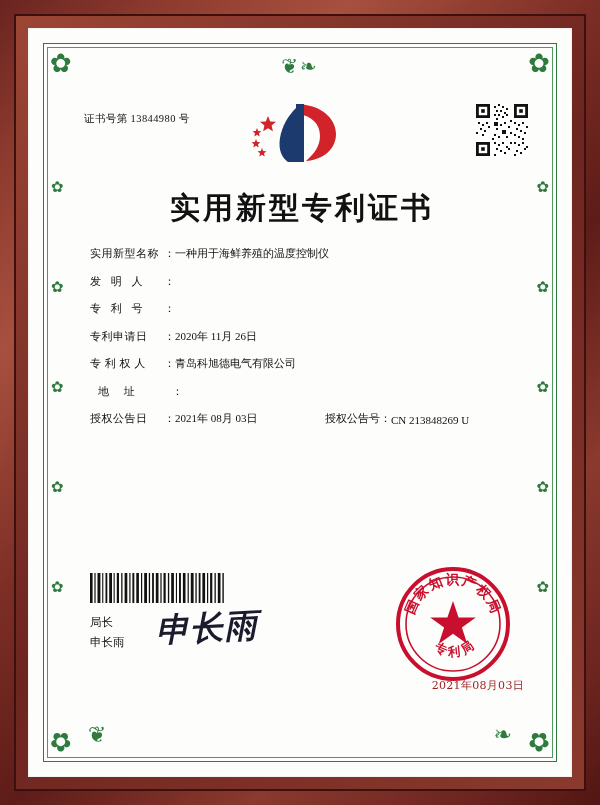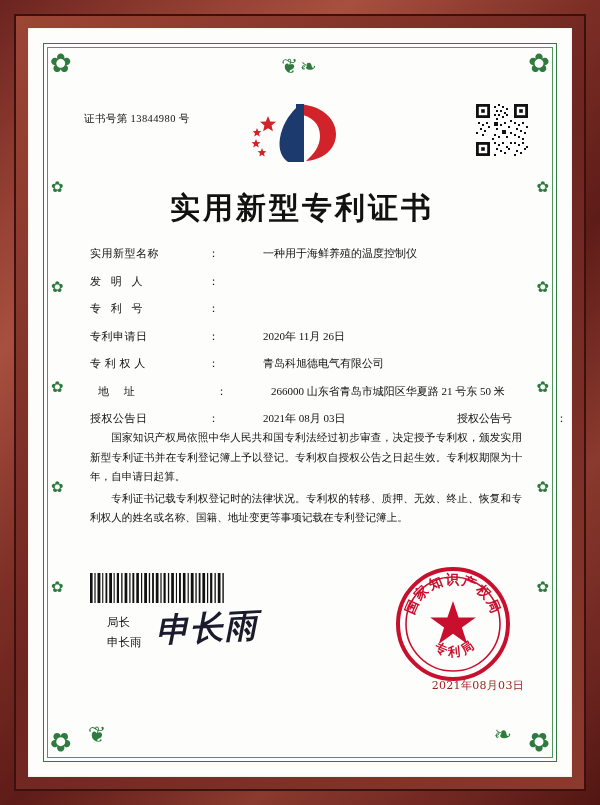--- a/index.html
+++ b/index.html
@@ -90,21 +90,21 @@
     font-size:30px; font-weight:bold; color:#111;
     letter-spacing:3px;
     font-family:"DejaVu Serif", serif;
   }
 
   
   .fields {
     position:absolute; left:62px; top:218px; right:48px;
     font-size:11px; color:#111;
   }
-  .row { display:flex; align-items:flex-start; margin-bottom:12.5px;gap:44px; }
+  .row { display:flex; align-items:flex-end; margin-bottom:12.5px; }
   .row .lbl {
     width:74px; flex:0 0 74px;
     letter-spacing:0.5px; white-space:nowrap;
   }
   .row .lbl.spread { letter-spacing:6px;margin-left:8px; }
   .row .lbl.spread2 { letter-spacing:3.5px; }
   .row .colon { flex:0 0 10px; }
   .row .val { flex:1 1 auto; }
 
   
@@ -117,21 +117,21 @@
   .indent { text-indent:2em; }
 
   
   .barcode {
     position:absolute; left:62px; top:545px; width:136px; height:30px;
   }
 
   
   .sig-labels {
     position:absolute; left:62px; top:585px;
-    font-size:11.5px; color:#111; line-height:1.7;margin-left:17px;
+    font-size:11.5px; color:#111; line-height:1.7;
   }
   .sig-script {
     position:absolute; left:128px; top:578px;
     font-size:33px; color:#1b1b2e;
     font-family:"DejaVu Serif", serif;
     font-style:italic; font-weight:bold;
     letter-spacing:1px;
     transform:rotate(-3deg);
   }
 
@@ -308,37 +308,32 @@
 
       <div class="row">
         <span class="lbl">专 利 权 人</span>
         <span class="colon">：</span>
         <span class="val">青岛科旭德电气有限公司</span>
       </div>
 
       <div class="row">
         <span class="lbl spread">地 址</span>
         <span class="colon">：</span>
-        <span class="val">266000 山东省青岛市城阳区华夏路 21 号东 50 米</span>
       </div>
 
       <div class="row">
         <span class="lbl">授权公告日</span>
         <span class="colon">：</span>
         <span style="flex:0 0 150px">2021年 08月 03日</span>
         <span style="flex:0 0 auto">授权公告号</span>
         <span class="colon">：</span>
         <span style="flex:1 1 auto">CN 213848269 U</span>
       </div>
     </div>
 
-    <div class="body-text">
-      <p class="indent">国家知识产权局依照中华人民共和国专利法经过初步审查，决定授予专利权，颁发实用新型专利证书并在专利登记簿上予以登记。专利权自授权公告之日起生效。专利权期限为十年，自申请日起算。</p>
-      <p class="indent">专利证书记载专利权登记时的法律状况。专利权的转移、质押、无效、终止、恢复和专利权人的姓名或名称、国籍、地址变更等事项记载在专利登记簿上。</p>
-    </div>
 
     <div class="barcode">
       <svg width="136" height="30" viewBox="0 0 136 30">
         <g fill="#111">
           <rect x="0" y="0" width="2.6" height="30"></rect>
             <rect x="4.4" y="0" width="1.2" height="30"></rect>
           <rect x="7.5" y="0" width="2.9" height="30"></rect>
             <rect x="12.2" y="0" width="1.1" height="30"></rect>
           <rect x="15.5" y="0" width="1.8" height="30"></rect>
             <rect x="19.2" y="0" width="2.8" height="30"></rect>

